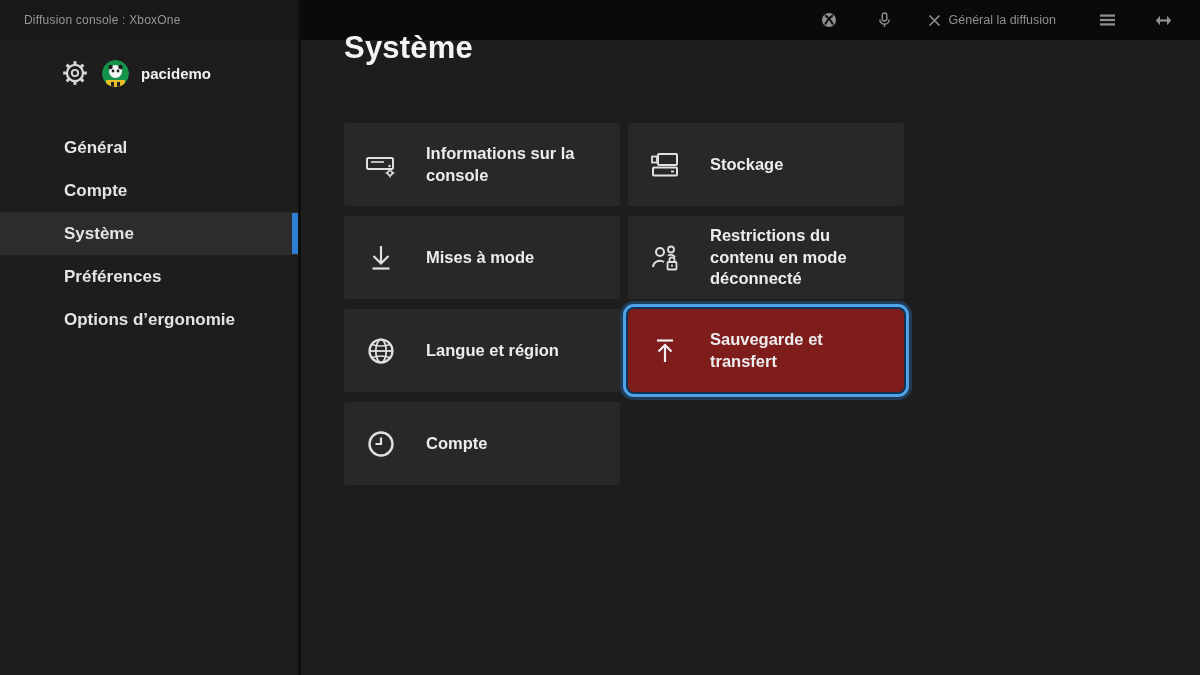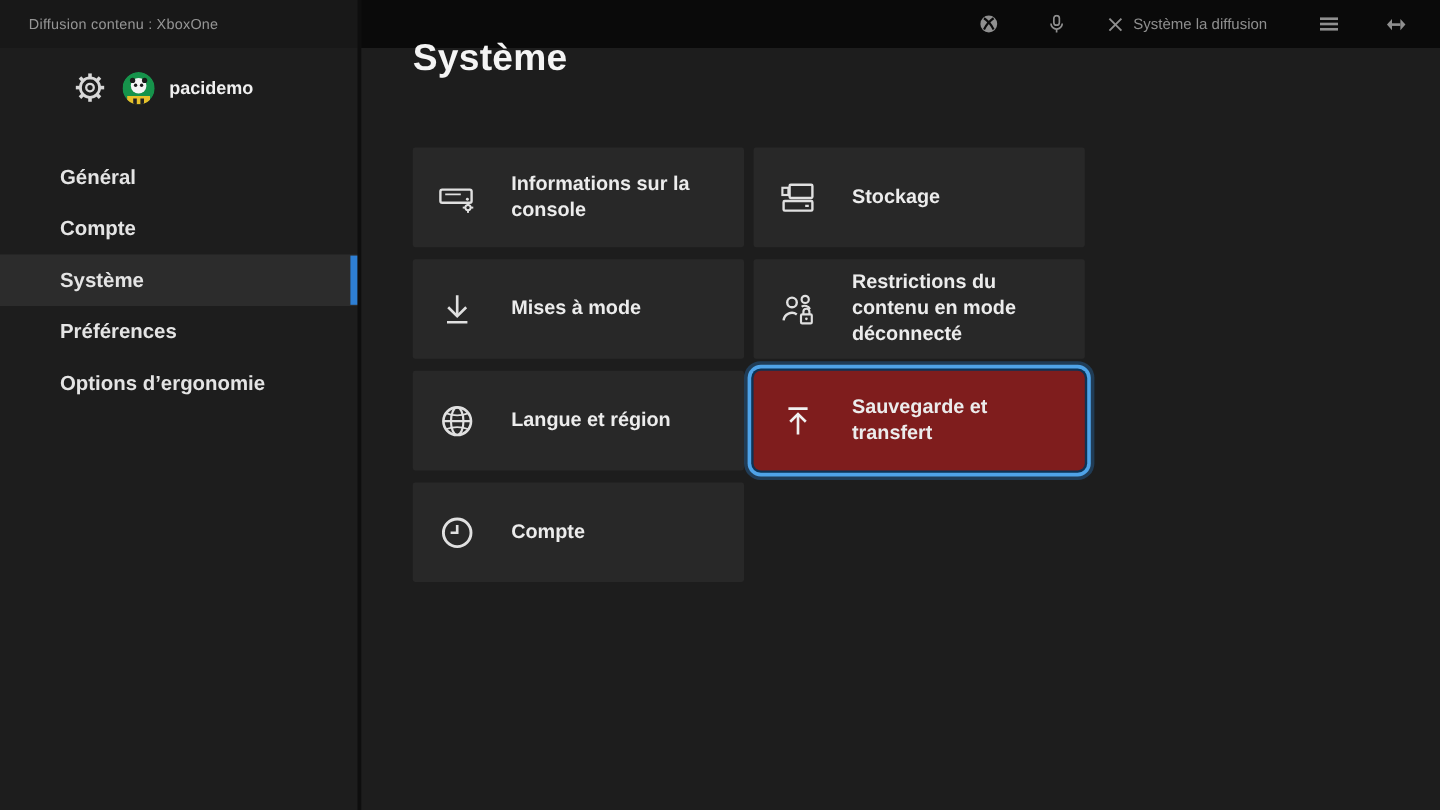--- a/index.html
+++ b/index.html
@@ -30,21 +30,21 @@
   .vdivider { position:absolute; top:0; bottom:0; left:298px; width:3px; background:#0e0e0e; z-index:3; }
   
   .sidebar { position:absolute; top:40px; left:0; width:298px; bottom:0; background:#1d1d1d; z-index:1; }
   .profile-row { display:flex; align-items:center; margin:18px 0 0 60px; gap:12px; }
   .gear-btn { width:30px; height:30px; display:flex; align-items:center; justify-content:center; cursor:pointer; }
   .avatar { width:27px; height:27px; border-radius:50%; overflow:hidden; cursor:pointer; flex:0 0 auto; }
   .username { font-size:15px; font-weight:700; color:#f0f0f0; }
   .menu { position:absolute; top:86px; left:0; right:0; }
   .menu-item {
     position:relative; height:43px; display:flex; align-items:center;
-    padding-left:50px; font-size:17px; font-weight:600; color:#e4e4e4; cursor:pointer;
+    padding-left:64px; font-size:17px; font-weight:600; color:#e4e4e4; cursor:pointer;
   }
   .menu-item.selected { background:#2c2c2c; }
   .menu-item.selected .accent { 
     position:absolute; right:0; top:1px; bottom:1px; width:6px; background:#2e7fd4;
   }
   
   .main { position:absolute; left:301px; top:0; right:0; bottom:0; background:#1d1d1d; }
   .page-title {
     position:absolute; left:43px; top:30px;
     font-size:31px; font-weight:600; color:#f4f4f4; letter-spacing:.2px; z-index:4;
@@ -66,21 +66,21 @@
   }
   svg { display:block; }
 </style>
 </head>
 <body>
 
 <div class="screen">
 
   <div class="topbar">
     <div class="topbar-left">
-      <span class="stream-label">Diffusion contenu : XboxOne</span>
+      <span class="stream-label">Diffusion console : XboxOne</span>
     </div>
     <div class="topbar-right">
       <span class="tb-icon">
         <svg width="16" height="16" viewBox="0 0 16 16">
           <circle cx="8" cy="8" r="7" fill="#8f8f8f"></circle>
           <path d="M4 3.2 C6 4.5 10 8.5 12 12.5 M12 3.2 C10 4.5 6 8.5 4 12.5" stroke="#0a0a0a" stroke-width="1.8" fill="none"></path>
         </svg>
       </span>
       <span class="tb-gap"></span>
       <span class="tb-icon">
@@ -88,21 +88,21 @@
           <rect x="5.2" y="1" width="4.6" height="8" rx="2.3" fill="none" stroke="#8f8f8f" stroke-width="1.4"></rect>
           <path d="M2.8 7.5 a4.7 4.7 0 0 0 9.4 0" fill="none" stroke="#8f8f8f" stroke-width="1.4"></path>
           <line x1="7.5" y1="12.2" x2="7.5" y2="15" stroke="#8f8f8f" stroke-width="1.4"></line>
         </svg>
       </span>
       <span class="tb-gap"></span>
       <span class="stop-btn">
         <svg width="13" height="13" viewBox="0 0 13 13">
           <path d="M1.5 1.5 L11.5 11.5 M11.5 1.5 L1.5 11.5" stroke="#8f8f8f" stroke-width="1.6"></path>
         </svg>
-        <span class="stop-label">Système la diffusion</span>
+        <span class="stop-label">Général la diffusion</span>
       </span>
       <span class="tb-gap"></span>
       <span class="tb-icon">
         <svg width="15" height="12" viewBox="0 0 15 12">
           <rect x="0" y="0.5" width="15" height="2.2" fill="#8f8f8f"></rect>
           <rect x="0" y="4.9" width="15" height="2.2" fill="#8f8f8f"></rect>
           <rect x="0" y="9.3" width="15" height="2.2" fill="#8f8f8f"></rect>
         </svg>
       </span>
       <span class="tb-gap"></span>

